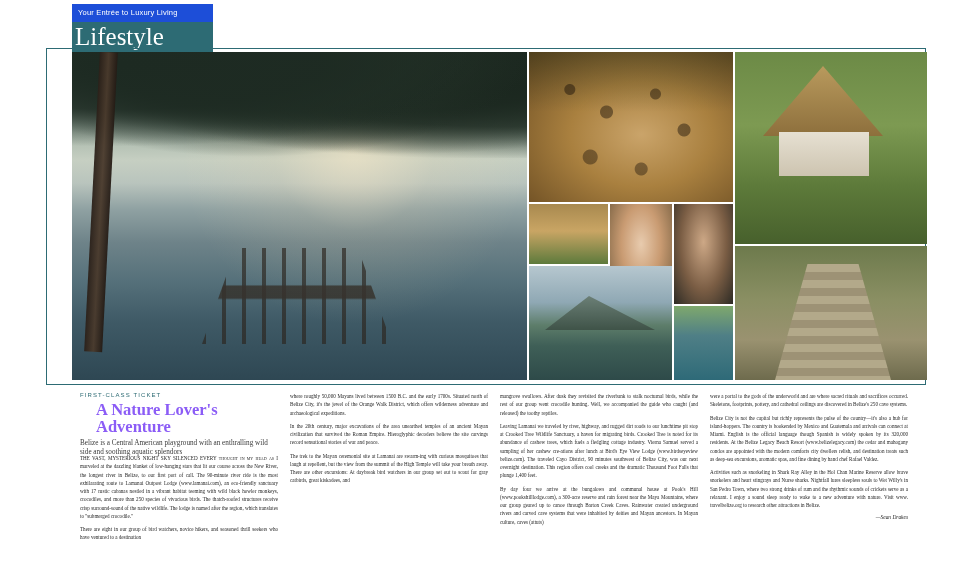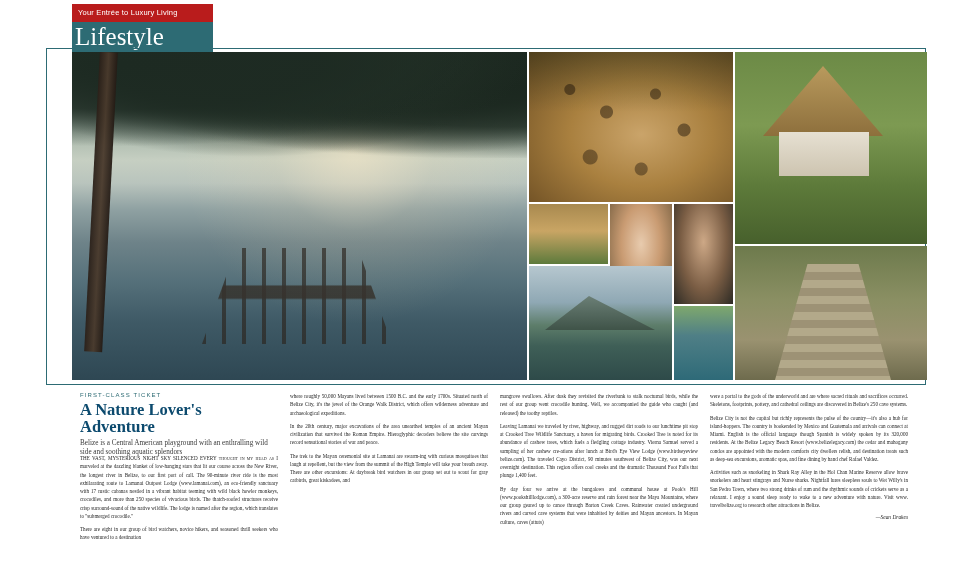--- a/index.html
+++ b/index.html
@@ -28,21 +28,21 @@
     top: 4px;
     width: 141px;
     height: 48px;
   }
   .kicker-bar {
     position: absolute;
     left: 0;
     top: 0;
     width: 141px;
     height: 18px;
-    background: #b91c1c;
+    background: #1d4ed8;
     color: #ffffff;
     font-family: "Liberation Sans", sans-serif;
     font-size: 7.5px;
     letter-spacing: 0.2px;
     line-height: 18px;
     padding-left: 6px;
     box-sizing: border-box;
     white-space: nowrap;
   }
   .lifestyle-bar {
@@ -262,22 +262,22 @@
     font-size: 6px;
     letter-spacing: 1.1px;
     color: #2d6b74;
     text-transform: uppercase;
     margin: 0 0 3px 0;
   }
   .headline {
     font-family: "Liberation Serif", serif;
     font-size: 16.5px;
     font-weight: bold;
-    color: #0c4a6e;
-    margin: 0 0 3px 0;
+    color: #8b5cf6;
+    margin: 0 0 3px 16px;
     line-height: 1.05;
   }
   .deck {
     font-family: "Liberation Serif", serif;
     font-size: 7.2px;
     line-height: 1.35;
     color: #3a3a3a;
     margin: 0 0 6px 0;
   }
   .body-text {

